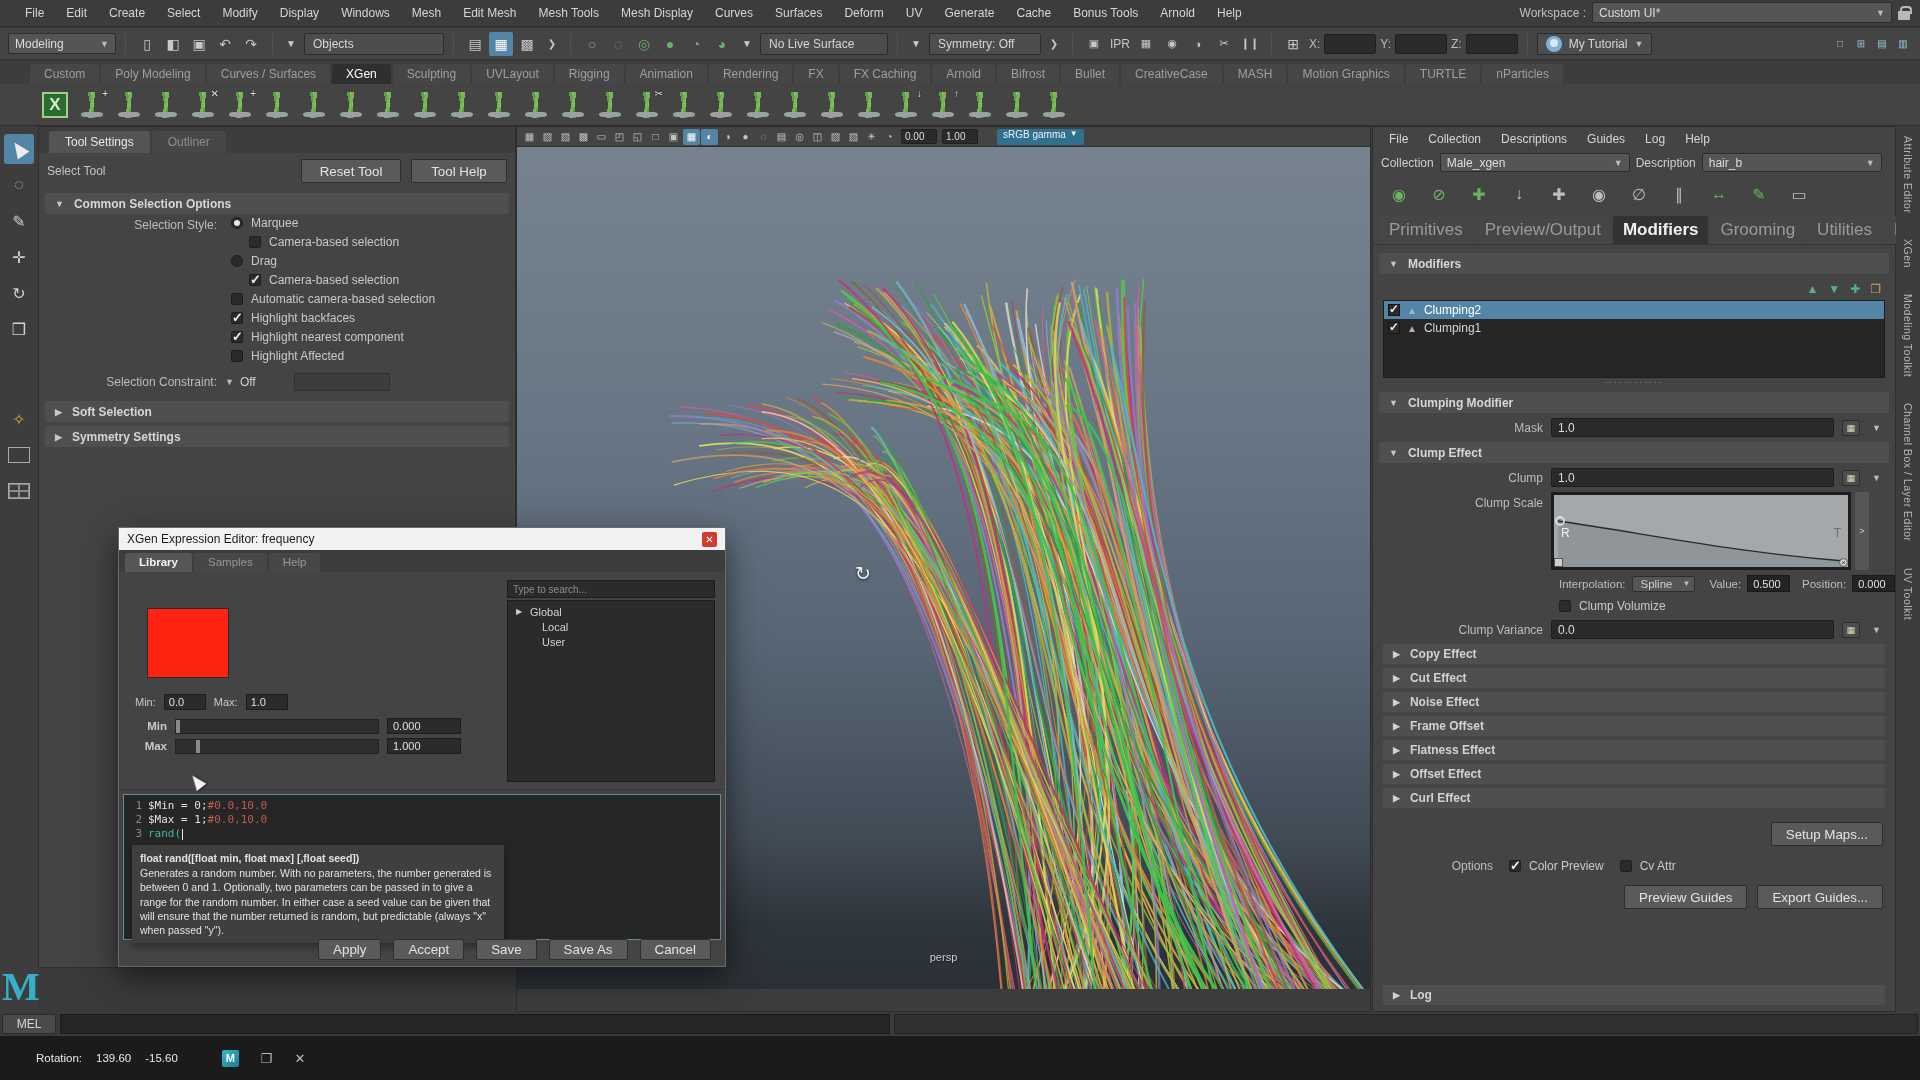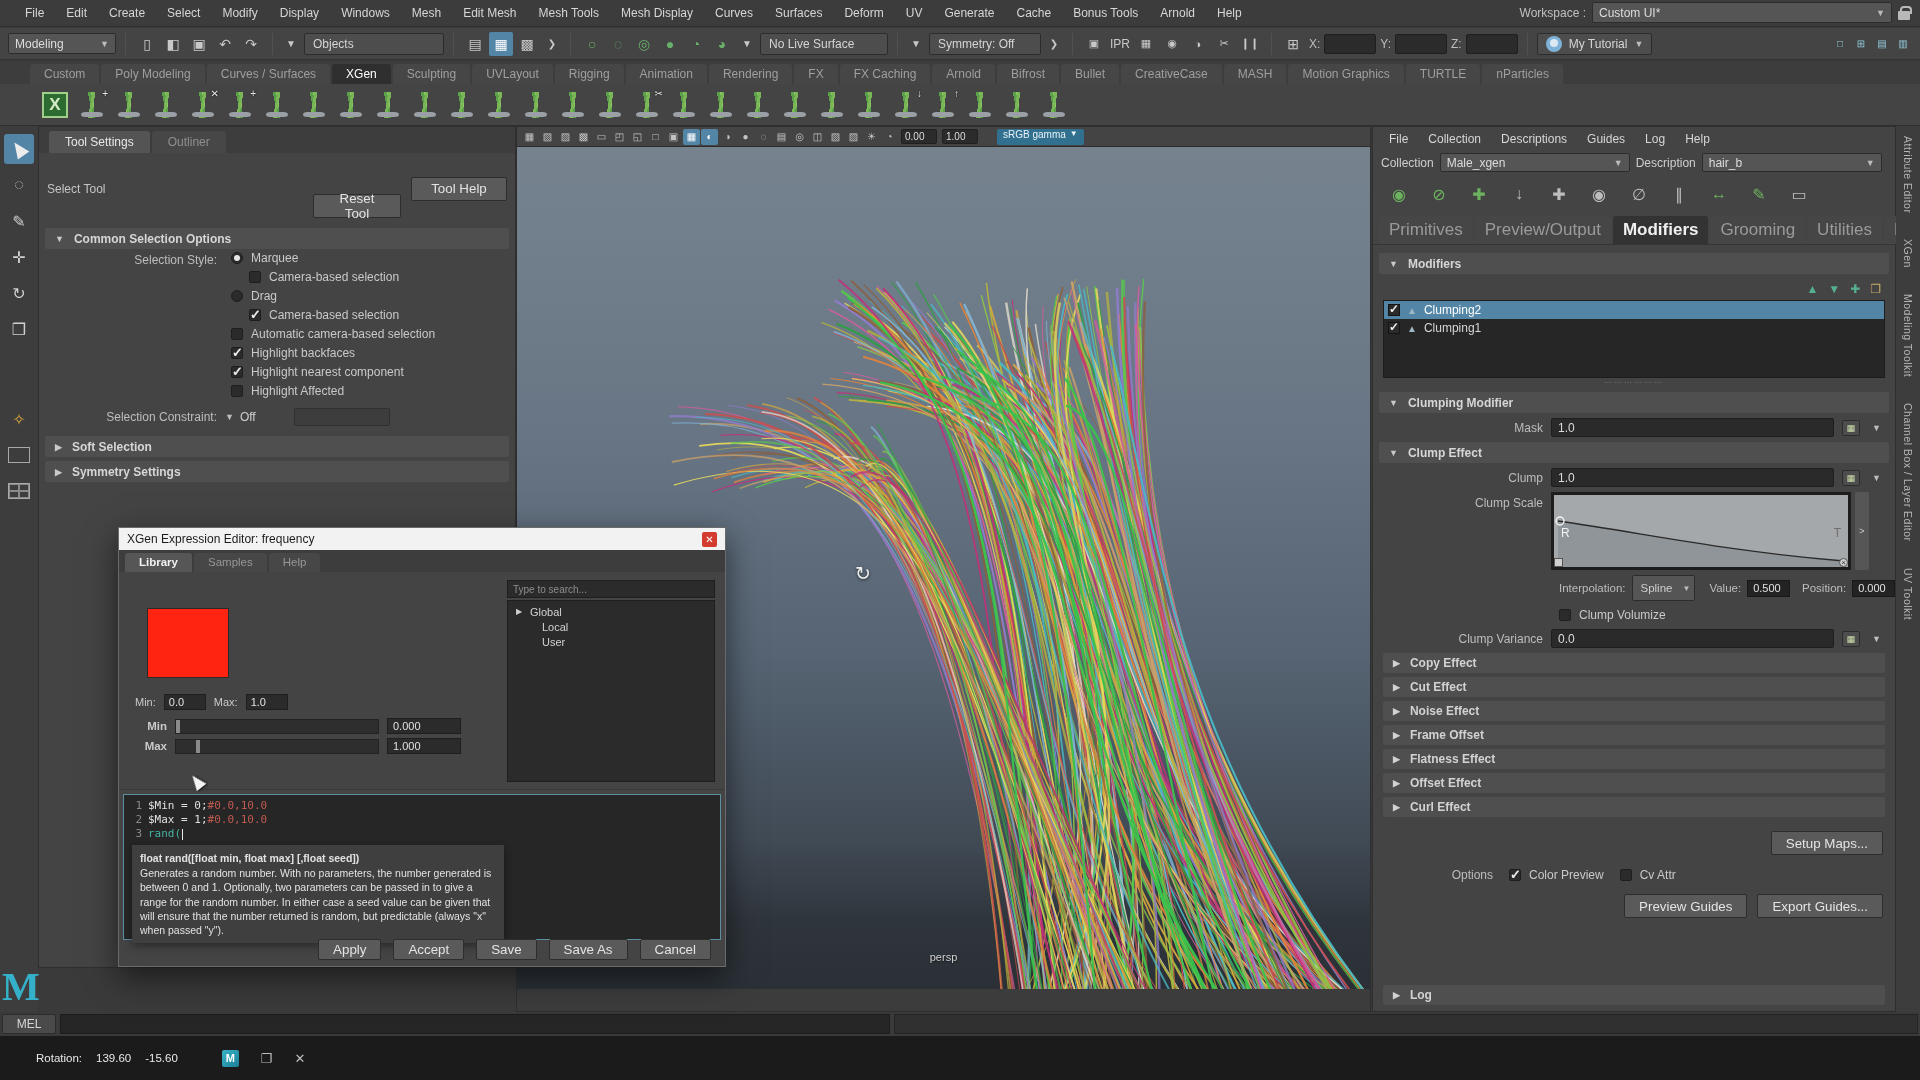--- a/index.html
+++ b/index.html
@@ -144,21 +144,21 @@
   #ramp svg { display:block; }
   #ramp .rl { position:absolute; left:10px; top:34px; color:#f2f2f2; font-size:12px; }
   #ramp .rr { position:absolute; right:10px; top:34px; color:#6f6f6f; font-size:12px; }
   #ramp .m1 { position:absolute; left:3px; bottom:3px; width:9px; height:9px; background:#cfcfcf; border:1px solid #555; }
   #ramp .m2 { position:absolute; right:3px; bottom:3px; width:9px; height:9px; border-radius:50%; background:#cfcfcf;
     border:1px solid #555; font-size:8px; line-height:8px; text-align:center; color:#333; }
   #ramp-side { width:14px; height:78px; background:#565656; color:#cfcfcf; font-size:9px; display:flex; align-items:center; justify-content:center; border-radius:2px;}
   #interp-row { display:flex; align-items:center; gap:6px; margin:4px 0 4px 186px; font-size:11.5px;}
   .sm-field { width:52px; height:17px; background:#232323; border:1px solid #191919; color:#e2e2e2;
     display:flex; align-items:center; padding:0 5px; font-size:11px; }
-  .sm-dd { display:flex; align-items:center; background:#555; border:1px solid #2c2c2c; height:26px; padding:0 4px 0 8px; gap:10px; border-radius:2px;}
+  .sm-dd { display:flex; align-items:center; background:#555; border:1px solid #2c2c2c; height:16px; padding:0 4px 0 8px; gap:10px; border-radius:2px;}
   .collapsed-h { display:flex; align-items:center; gap:10px; background:#4f4f4f; border-radius:2px; height:20px;
     margin:4px 10px; padding-left:10px; font-weight:bold; color:#d2d2d2; }
   .collapsed-h .tri { font-size:9px; }
   #xg-options-row { display:flex; align-items:center; gap:16px; margin:8px 0 4px 0; }
   #xg-buttons { display:flex; justify-content:flex-end; gap:10px; padding:6px 12px; }
   #setup-maps-row { display:flex; justify-content:flex-end; padding:10px 12px 2px 0; }
   #xg-log { position:absolute; bottom:6px; left:10px; right:10px; }
 
   
   #right-strip { left:1896px; top:126px; width:24px; height:886px; background:#3d3d3d; display:flex; flex-direction:column;
@@ -541,21 +541,21 @@
 </div>
 
 <div id="tool-settings" class="abs">
   <div class="panel-tabs">
 
   <span class="panel-tab active">Tool Settings</span>
       <span class="panel-tab">Outliner</span>
     </div>
   <div id="ts-toolrow">
     <span class="toolname">Select Tool</span>
-    <button class="mbtn" style="width:88px;margin-top:35px;">Reset Tool</button>
+    <button class="mbtn" style="width:100px;">Reset Tool</button>
     <button class="mbtn" style="width:96px;">Tool Help</button>
   </div>
   <div class="section-h">
     <span class="tri">▼</span>
     <span>Common Selection Options</span>
   </div>
   <div id="sel-style-row">
     <span class="row-label">Selection Style:</span>
   </div>
   <div style="display:block;margin-top:-19px;">

